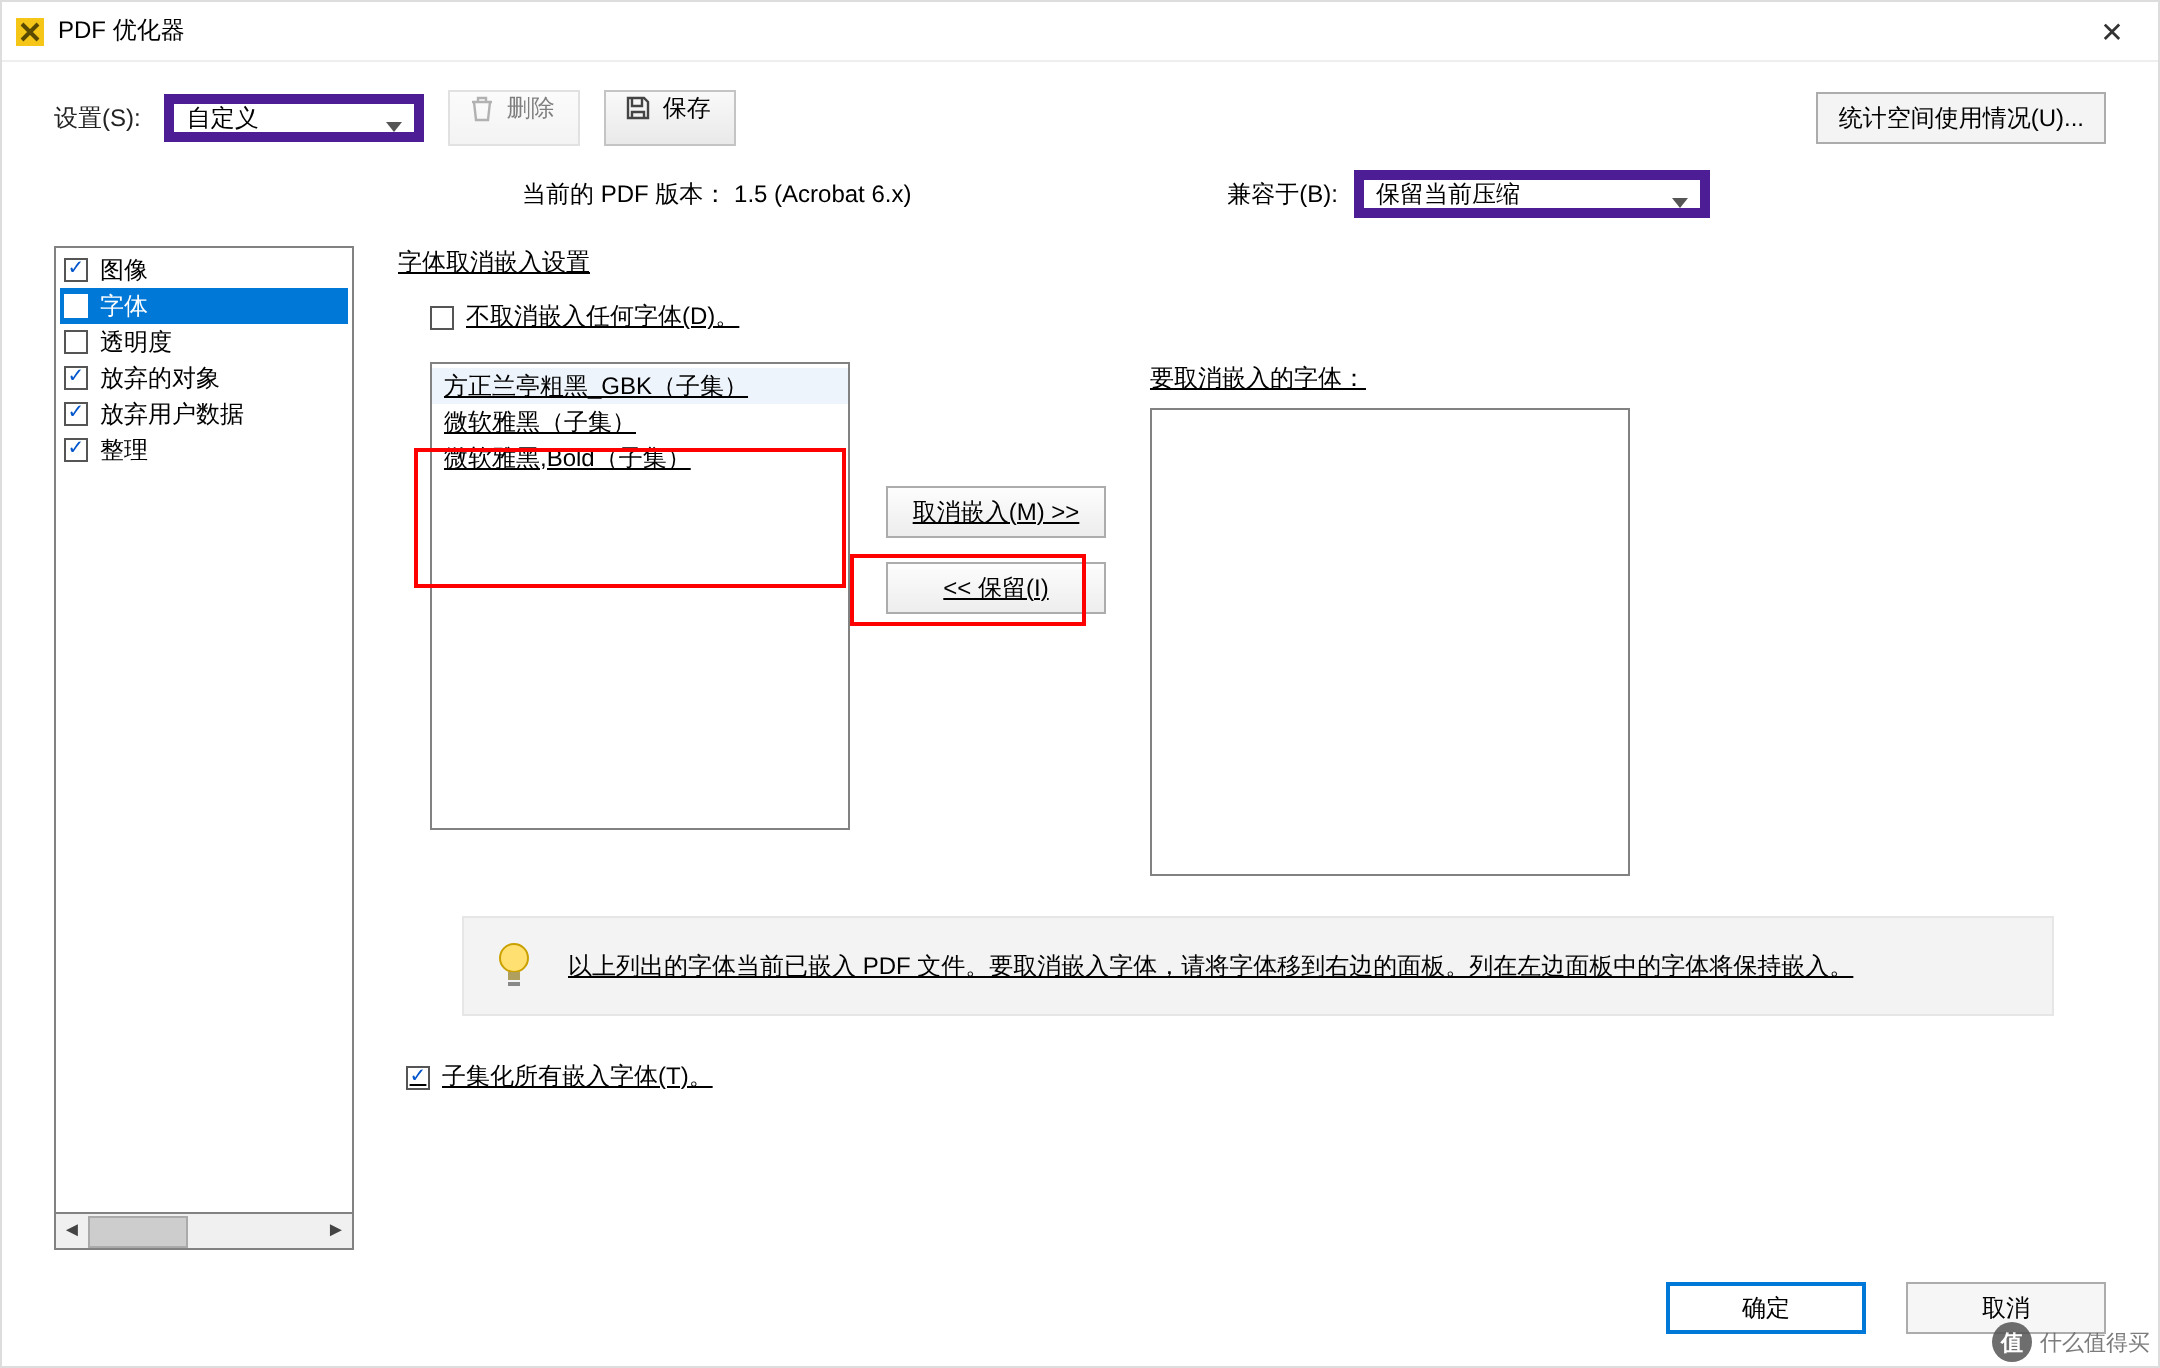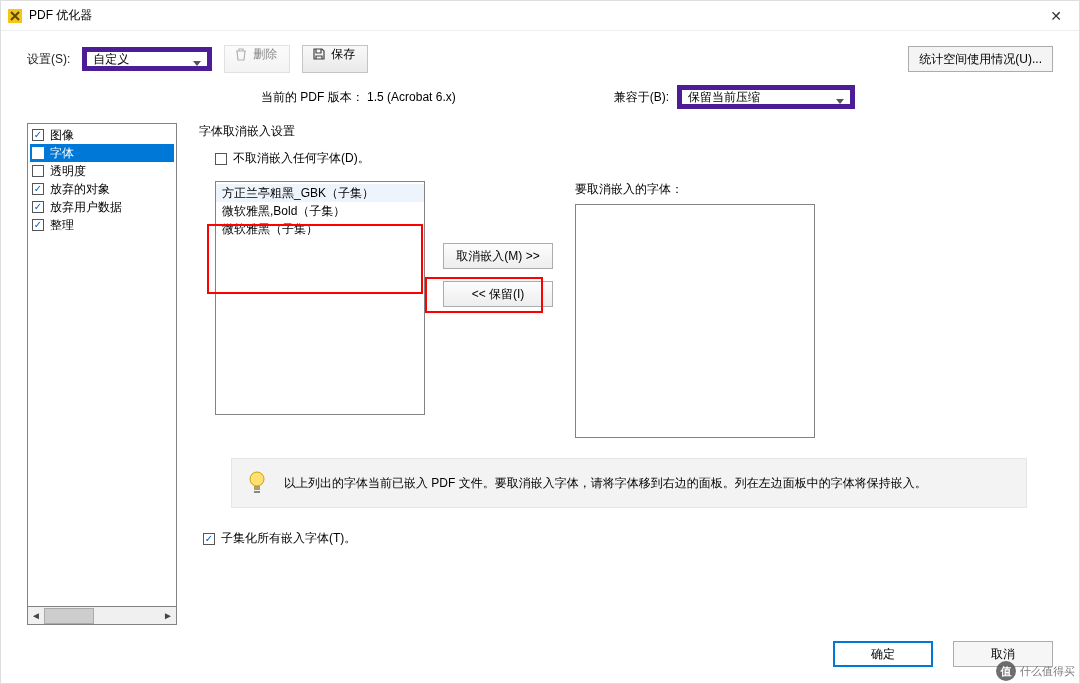--- a/index.html
+++ b/index.html
@@ -34,21 +34,21 @@
   .side-item.selected { background:#0078d7; color:#ffffff; }
   .chk { width:12px; height:12px; border:1px solid #555; background:#fff; display:flex; align-items:center; justify-content:center; }
   .chk.on::after { content:"✓"; font-size:10px; line-height:10px; color:#0055cc; }
   .side-item.selected .chk { border-color:#fff; }
   .side-item.selected .chk.on::after { color:#fff; }
   .side-scroll { height:18px; border:1px solid #828282; border-top:none; display:flex; align-items:center; background:#f0f0f0; }
   .side-scroll .arrow { width:16px; height:16px; display:flex; align-items:center; justify-content:center; font-size:10px; color:#444;}
   .side-scroll .track { flex:1; height:16px; background:#f0f0f0; position:relative;}
   .side-scroll .thumb { position:absolute; left:0; top:0; height:16px; width:50px; background:#cdcdcd; border:1px solid #aaa;}
 
-  .content { flex:1; display:flex; flex-direction:column; font-size:12px; position:relative; }
+  .content { flex:1; display:flex; flex-direction:column; font-size:12px; position:relative;text-decoration:underline; }
   .section-title { margin-bottom:10px; }
   .inner { padding-left:16px; }
   .row { display:flex; align-items:flex-start; gap:18px; }
 
   .col { display:flex; flex-direction:column; }
   .list-label { margin-bottom:6px; }
   .list-box { width:210px; height:234px; border:1px solid #828282; background:#fff; font-size:12px; padding:2px 0; overflow:hidden;}
   .list-item { padding:1px 6px; height:18px; display:flex; align-items:center; }
   .list-item.sel { background:#eef4fb; }
   .list-box.wide { width:240px; }
@@ -172,22 +172,22 @@
       <div class="inner">
         <div style="display:flex;align-items:center;gap:6px;margin-bottom:14px;">
           <span class="chk"></span>
           <span>不取消嵌入任何字体(D)。</span>
         </div>
 
         <div class="row">
           <div class="col">
             <div class="list-box">
               <div class="list-item sel">方正兰亭粗黑_GBK（子集）</div>
+              <div class="list-item">微软雅黑（子集）</div>
               <div class="list-item">微软雅黑,Bold（子集）</div>
-              <div class="list-item">微软雅黑（子集）</div>
             </div>
           </div>
 
           <div class="mid-btns">
             <div class="btn">
                 <span>取消嵌入(M) &gt;&gt;</span>
               </div>
             <div class="btn">
                 <span>&lt;&lt; 保留(I)</span>
               </div>

